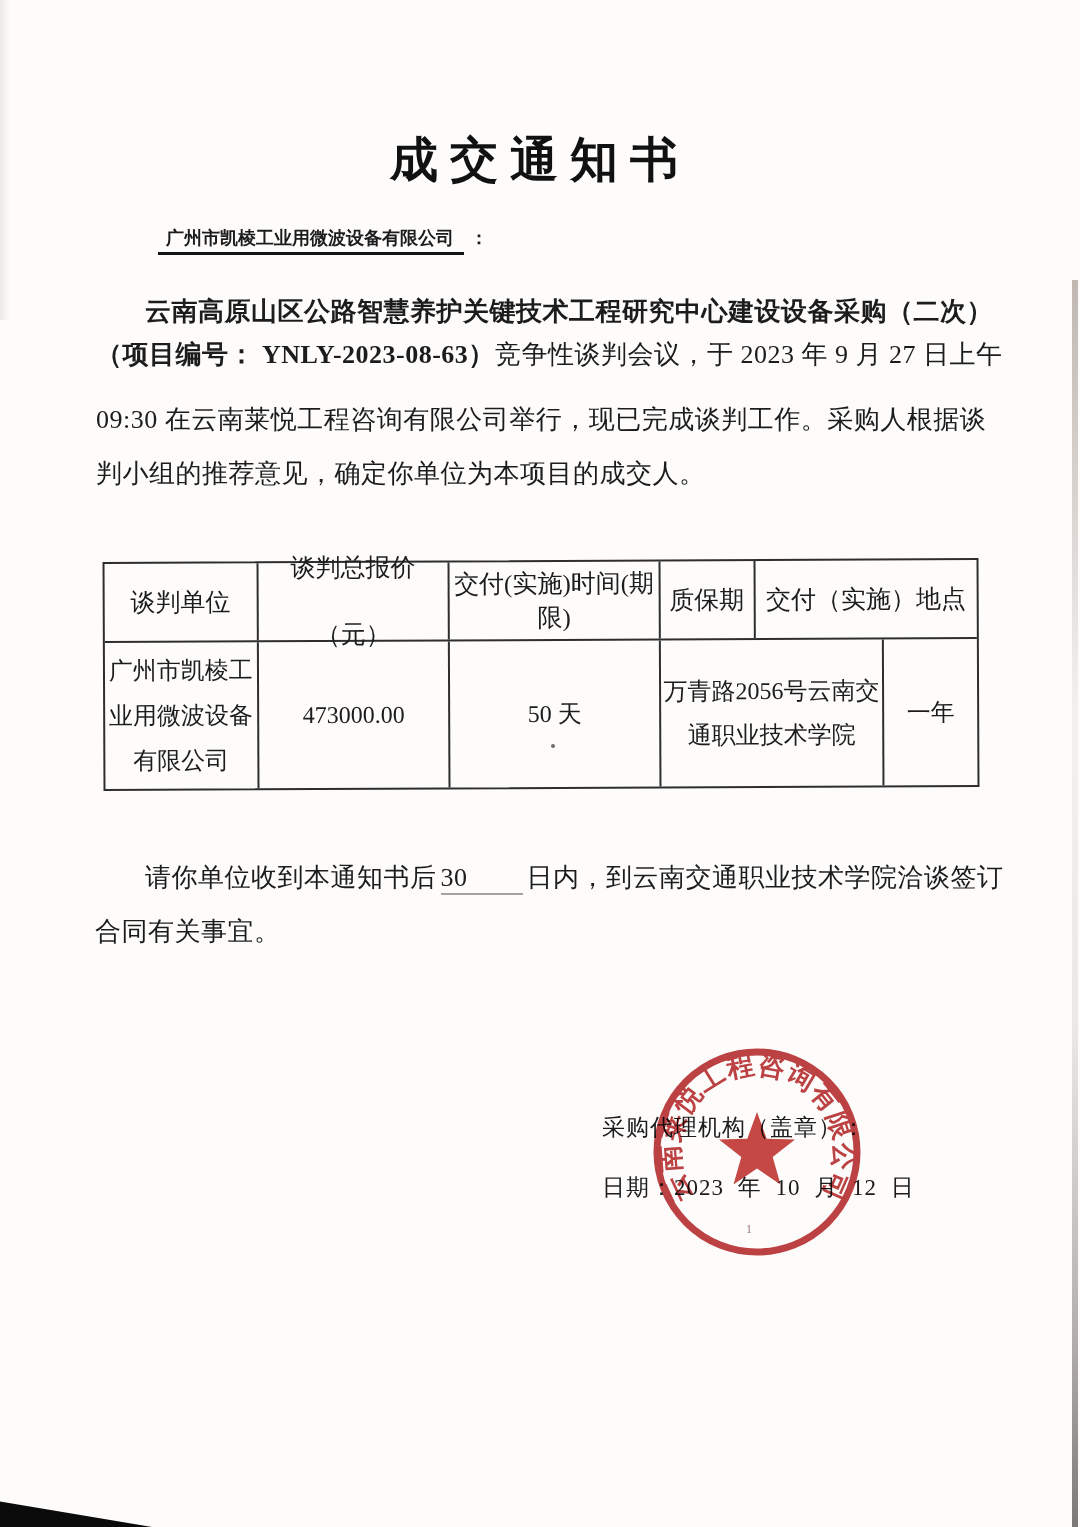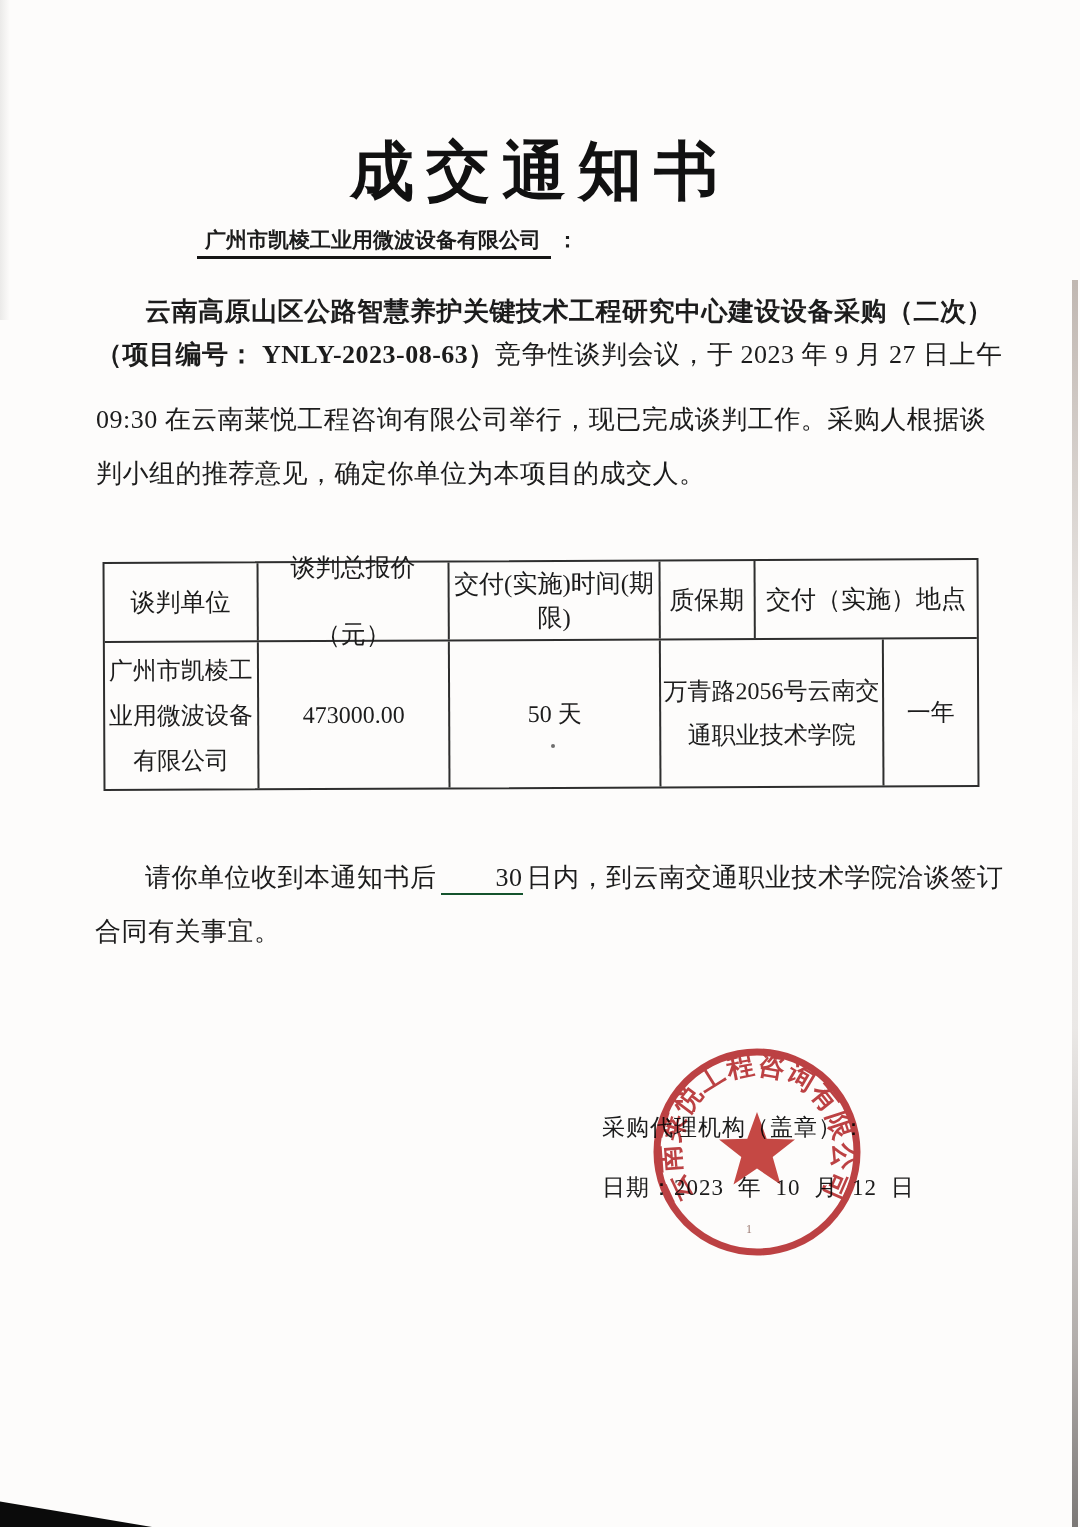--- a/index.html
+++ b/index.html
@@ -6,24 +6,24 @@
   body{
     width:1080px;height:1527px;position:relative;overflow:hidden;
     background:#fdfcfb;
     font-family:"Liberation Serif","DejaVu Serif",serif;
     color:#1c1c1c;
   }
   .abs{position:absolute;}
   
   .doc-title{
     left:0;top:128px;width:1080px;text-align:center;
-    font-size:64px;font-weight:bold;letter-spacing:12px;color:#111;
+    font-size:48px;font-weight:bold;letter-spacing:12px;color:#111;
   }
   
-  .addressee{left:158px;top:226px;font-size:21px;font-weight:bold;white-space:nowrap;margin-left:39px;}
+  .addressee{left:158px;top:226px;font-size:18px;font-weight:bold;white-space:nowrap;}
   .addressee .name{border-bottom:3px solid #151515;padding:0 10px 2px 8px;display:inline-block;}
   .addressee .colon{margin-left:6px;}
   
   .bline{font-size:26px;white-space:nowrap;letter-spacing:0.5px;}
   .bold{font-weight:bold;}
   
   .ntable{
     left:103px;top:560px;width:872px;
     border:2px solid #2e2e2e;transform:rotate(-0.25deg);
     background:rgba(255,255,255,0.0);
@@ -34,22 +34,22 @@
   .tcell{
     display:flex;flex-direction:column;justify-content:center;align-items:center;
     text-align:center;font-size:25px;line-height:34px;
   }
   .trow.body .tcell{font-size:24px;line-height:45px;}
   .tcell+.tcell{border-left:2px solid #2e2e2e;}
   .c1{width:152px;justify-content:center;} .c2{width:190px;gap:33px;} .c3{width:209px;} .c4{width:222px;} .c5{width:93px;}
   .trow.body .c4{font-size:24px;line-height:44px;}
   
   .days-slot{
-    display:inline-block;width:82px;text-align:right;
-    border-bottom:2px solid #14532d;margin:0 4px;
+    display:inline-block;width:82px;text-align:left;
+    border-bottom:2px solid #a3a3a3;margin:0 4px;
   }
   
   .sig-line{font-size:23px;white-space:nowrap;letter-spacing:1px;}
   .date-line{word-spacing:7px;}
   
   .seal{left:642px;top:1037px;width:230px;height:230px;mix-blend-mode:multiply;opacity:0.88;}
   .seal-footnote{left:746px;top:1222px;font-size:12px;color:#9b7a72;}
   
   .speck{left:551px;top:744px;width:4px;height:4px;background:#4a4a4a;border-radius:50%;opacity:.8;}
   .corner-wedge{

